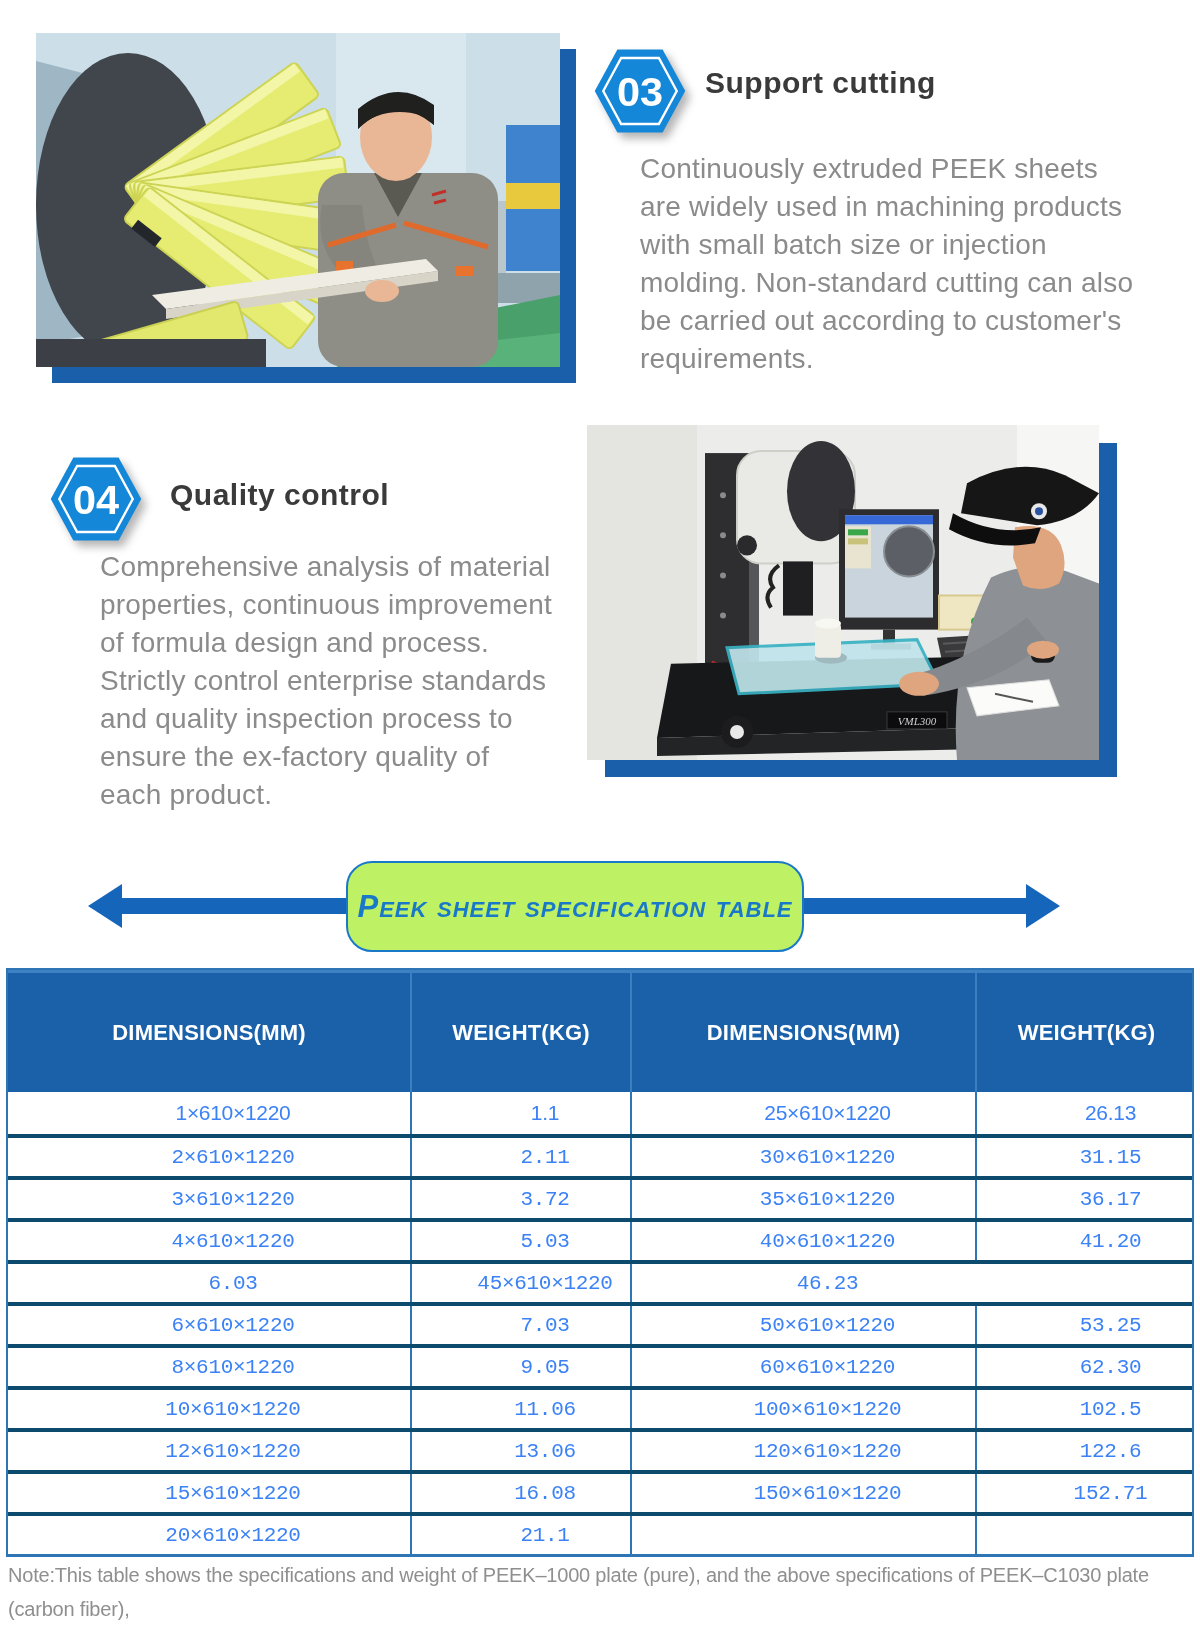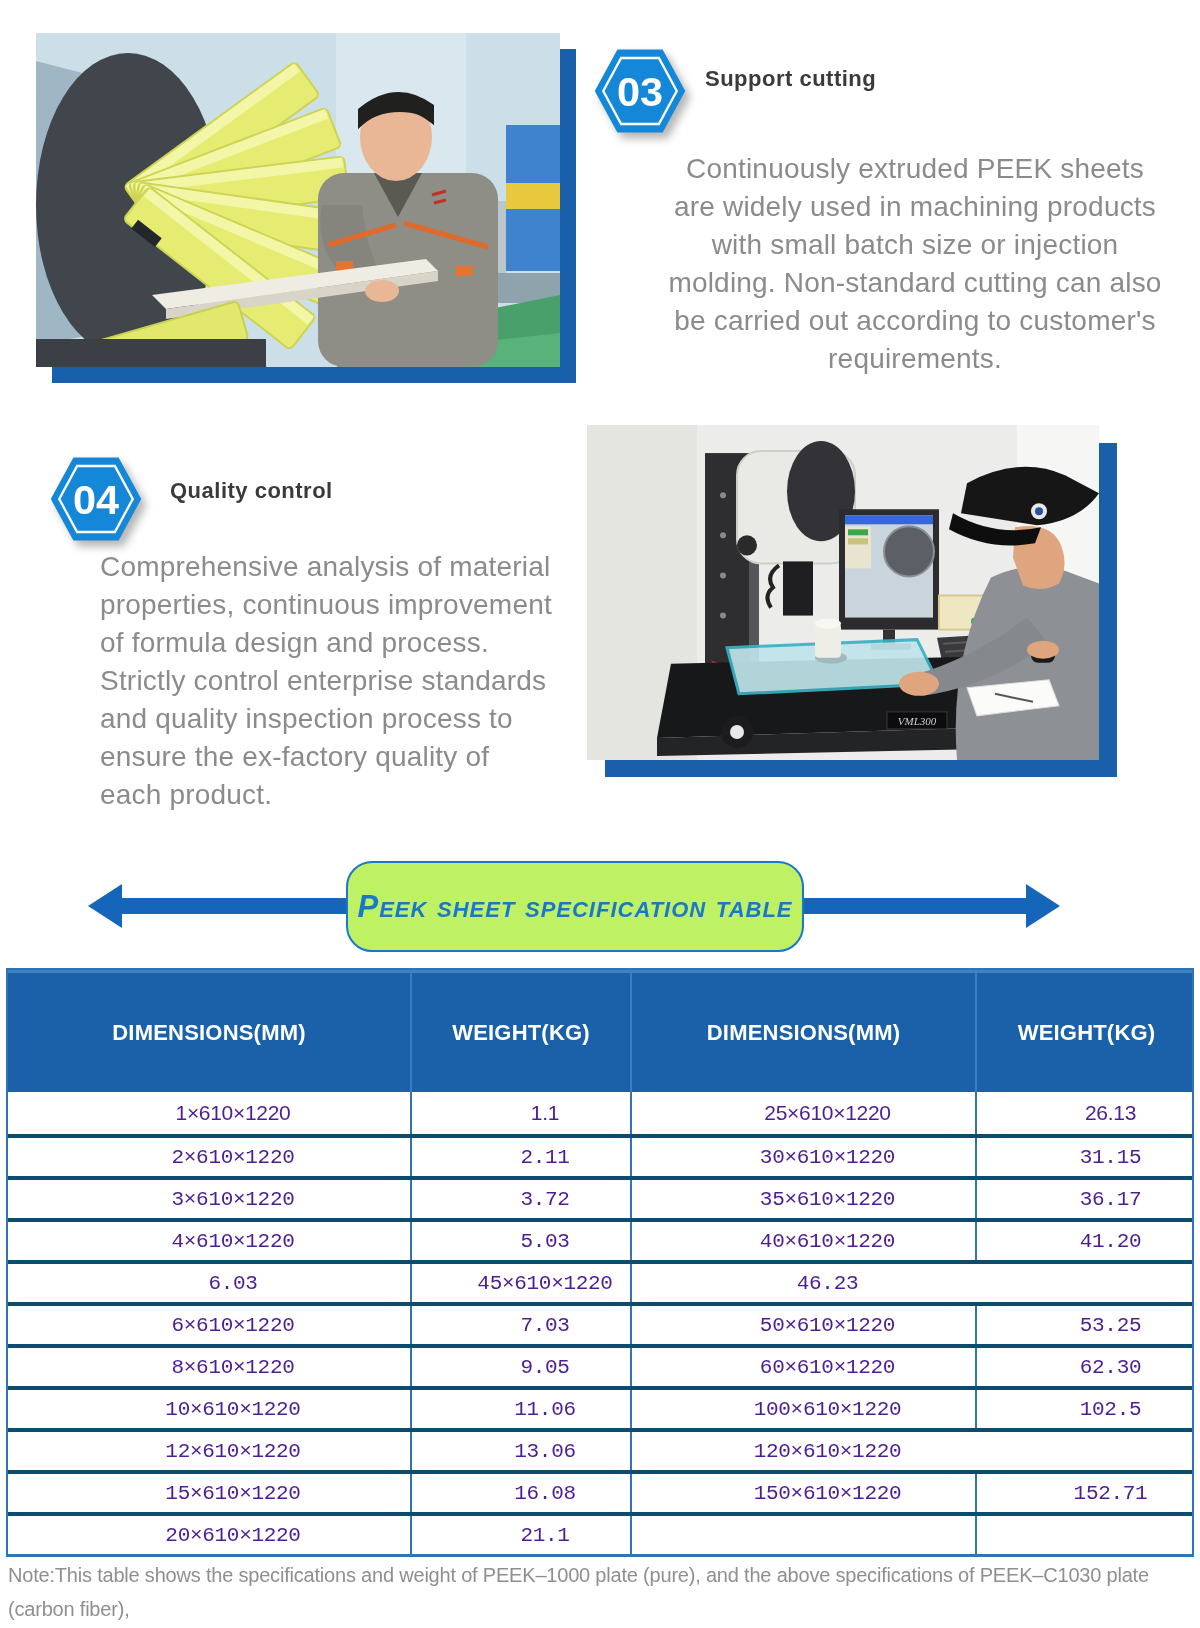--- a/index.html
+++ b/index.html
@@ -10,21 +10,21 @@
   
   .photo-shadow{background:#1a5fa9;}
   .photo{overflow:hidden;}
   .photo svg{display:block;width:100%;height:100%;}
 
   
   .badge{width:104px;height:98px;}
   .badge svg{display:block;width:100%;height:100%;filter:drop-shadow(5px 6px 4px rgba(90,90,90,.45));}
   .badge text{font-family:"Liberation Sans",sans-serif;font-weight:bold;font-size:44px;fill:#ffffff;}
 
-  .section-title{font-size:22px;font-weight:bold;color:#3a3a3a;letter-spacing:.5px;}
+  .section-title{font-size:30px;font-weight:bold;color:#3a3a3a;letter-spacing:.5px;}
   .body-text{font-size:28px;line-height:38px;color:#8b8b8b;white-space:pre-line;letter-spacing:.2px;}
 
   
   .arrow-bar{height:16px;background:#1565bb;}
   .arrow-head{width:0;height:0;border-top:22px solid transparent;border-bottom:22px solid transparent;}
   .arrow-head.left{border-right:34px solid #1565bb;}
   .arrow-head.right{border-left:34px solid #1565bb;}
   .banner-box{box-sizing:border-box;width:458px;height:91px;background:#bef264;border:2px solid #1a78c8;
       border-radius:26px;z-index:2;display:flex;align-items:center;justify-content:center;}
   .banner-text{font-style:italic;font-variant:small-caps;font-weight:600;font-size:31px;color:#1a78c8;
@@ -32,21 +32,21 @@
 
   
   .spec-table{left:6px;top:968px;width:1188px;box-sizing:border-box;border:2px solid #2e75b6;border-bottom-width:3px;}
   .t-head{display:grid;grid-template-columns:402px 220px 345px 221px;height:122px;background:#1a61a9;
       border-top:3px solid #3e82c4;box-sizing:border-box;}
   .t-head .cell{display:flex;align-items:center;justify-content:center;color:#ffffff;font-weight:bold;
       font-size:22px;letter-spacing:.2px;}
   .t-head .cell + .cell{border-left:2px solid #3c7fc0;}
   .t-row{display:grid;grid-template-columns:402px 220px 345px 221px;height:42px;box-sizing:border-box;background:#ffffff;}
   .t-row + .t-row{border-top:4px solid #0c4a6e;font-family:Liberation Mono, monospace;}
-  .t-row .cell{display:flex;align-items:center;justify-content:center;font-size:21px;color:#4c1d95;
+  .t-row .cell{display:flex;align-items:center;justify-content:center;font-size:21px;color:#3b82f6;
       letter-spacing:-.3px;padding-left:48px;}
   .t-row .cell + .cell{border-left:2px solid #2e75b6;}
 
   .note{font-size:20px;line-height:34px;color:#8f8f8f;white-space:pre-line;letter-spacing:-.2px;}
 </style>
 </head>
 <body>
 
 <div id="page">
 
@@ -124,21 +124,21 @@
   </div>
 
   <div class="abs badge" style="left:588px;top:42px;">
     <svg viewBox="0 0 100 104">
       <polygon points="2,52 26,8 74,8 98,52 74,96 26,96" fill="#1487d8"></polygon>
       <polygon points="11,52 30,17 70,17 89,52 70,87 30,87" fill="none" stroke="#ffffff" stroke-width="2.5"></polygon>
       <text x="50" y="68" text-anchor="middle">03</text>
     </svg>
   </div>
   <div class="abs section-title" style="left:705px;top:66px;">Support cutting</div>
-  <div class="abs body-text" style="left:640px;top:150px;width:550px;text-align:center;">Continuously extruded PEEK sheets
+  <div class="abs body-text" style="left:640px;top:150px;width:550px;">Continuously extruded PEEK sheets
 are widely used in machining products
 with small batch size or injection
 molding. Non-standard cutting can also
 be carried out according to customer's
 requirements.</div>
 
   <div class="abs badge" style="left:44px;top:450px;">
     <svg viewBox="0 0 100 104">
       <polygon points="2,52 26,8 74,8 98,52 74,96 26,96" fill="#1487d8"></polygon>
       <polygon points="11,52 30,17 70,17 89,52 70,87 30,87" fill="none" stroke="#ffffff" stroke-width="2.5"></polygon>
@@ -284,20 +284,21 @@
     <div class="t-row">
       <div class="cell">10×610×1220</div>
         <div class="cell">11.06</div>
         <div class="cell">100×610×1220</div>
         <div class="cell">102.5</div>
     </div>
     <div class="t-row">
       <div class="cell">12×610×1220</div>
         <div class="cell">13.06</div>
         <div class="cell">120×610×1220</div>
+        <div class="cell">122.6</div>
     </div>
     <div class="t-row">
       <div class="cell">15×610×1220</div>
         <div class="cell">16.08</div>
         <div class="cell">150×610×1220</div>
         <div class="cell">152.71</div>
     </div>
     <div class="t-row">
       <div class="cell">20×610×1220</div>
         <div class="cell">21.1</div>

